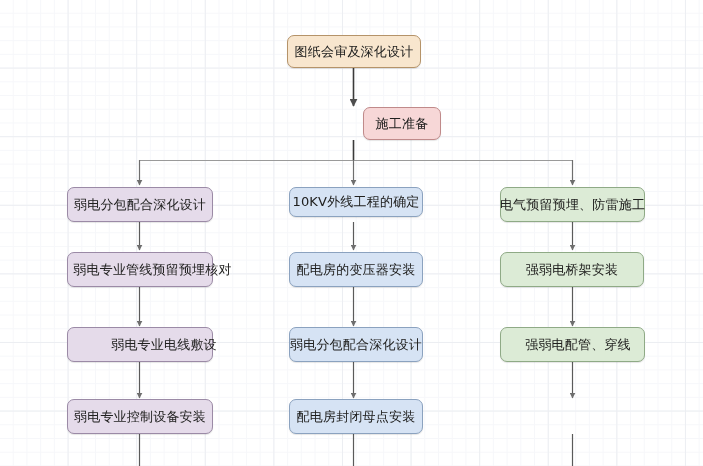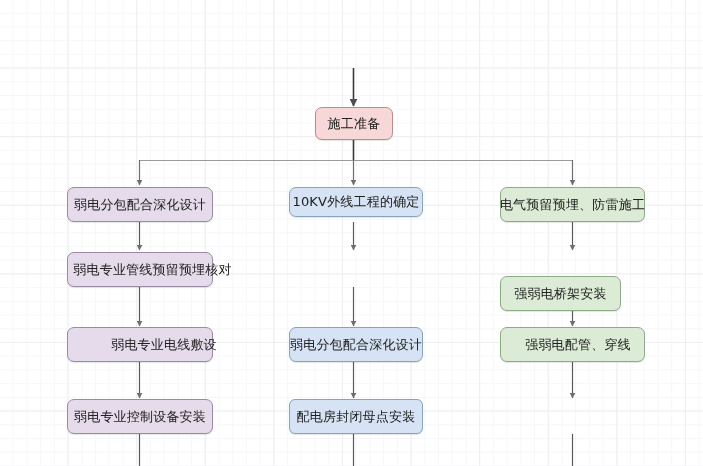--- a/index.html
+++ b/index.html
@@ -49,21 +49,21 @@
     text-align: center;
     font-size: 13px;
     line-height: 1.2;
     letter-spacing: 0.2px;
     color: #20201f;
     white-space: nowrap;
     box-shadow: 0 1px 1px rgba(0,0,0,0.10);
   }
 
   .n-tan    { background: #f8e6ce; border-color: #b59369; }
-  .n-pink   { background: #f7d7d7; border-color: #c08a8a; }
+  .n-pink   { background: #f7d7d7; border-color: #c08a8a; margin-left: 48px; }
   .n-purple { background: #e5dbea; border-color: #9b8aa6; }
   .n-blue   { background: #d6e3f4; border-color: #8ba2bf; }
   .n-green  { background: #dcebd6; border-color: #8faa86; }
 </style>
 </head>
 <body>
 
 <div id="canvas">
 
   <svg id="edges" viewBox="0 0 703 466" width="703" height="466" xmlns="http://www.w3.org/2000/svg">
@@ -95,29 +95,31 @@
     <line x1="353.5" y1="287" x2="353.5" y2="326" stroke="#5a5a5a" stroke-width="1.2" marker-end="url(#arrowlt)"></line>
     <line x1="353.5" y1="362" x2="353.5" y2="398" stroke="#5a5a5a" stroke-width="1.2" marker-end="url(#arrowlt)"></line>
     <line x1="353.5" y1="434" x2="353.5" y2="466" stroke="#5a5a5a" stroke-width="1.2"></line>
 
     <line x1="572.5" y1="222" x2="572.5" y2="250" stroke="#5a5a5a" stroke-width="1.2" marker-end="url(#arrowlt)"></line>
     <line x1="572.5" y1="287" x2="572.5" y2="326" stroke="#5a5a5a" stroke-width="1.2" marker-end="url(#arrowlt)"></line>
     <line x1="572.5" y1="362" x2="572.5" y2="398" stroke="#5a5a5a" stroke-width="1.2" marker-end="url(#arrowlt)"></line>
     <line x1="572.5" y1="434" x2="572.5" y2="466" stroke="#5a5a5a" stroke-width="1.2"></line>
   </svg>
 
+  <div class="node n-tan" style="left:287px; top:35px; width:134px; height:33px;">图纸会审及深化设计</div>
 
   <div class="node n-pink" style="left:315px; top:107px; width:78px; height:33px;">施工准备</div>
 
   <div class="node n-purple" style="left:67px; top:187px; width:146px; height:35px;text-align:right;">弱电分包配合深化设计</div>
   <div class="node n-purple" style="left:67px; top:252px; width:146px; height:35px;padding-left:25px;">弱电专业管线预留预埋核对</div>
   <div class="node n-purple" style="left:67px; top:327px; width:146px; height:35px;padding-left:48px;">弱电专业电线敷设</div>
   <div class="node n-purple" style="left:67px; top:399px; width:146px; height:35px;">弱电专业控制设备安装</div>
 
   <div class="node n-blue" style="left:289px; top:187px; width:134px; height:30px;">10KV外线工程的确定</div>
+  <div class="node n-blue" style="left:289px; top:252px; width:134px; height:35px;">配电房的变压器安装</div>
   <div class="node n-blue" style="left:289px; top:327px; width:134px; height:35px;">弱电分包配合深化设计</div>
-  <div class="node n-blue" style="left:289px; top:399px; width:134px; height:35px;border-radius:6px;">配电房封闭母点安装</div>
+  <div class="node n-blue" style="left:289px; top:399px; width:134px; height:35px;">配电房封闭母点安装</div>
 
   <div class="node n-green" style="left:500px; top:187px; width:145px; height:35px;">电气预留预埋、防雷施工</div>
-  <div class="node n-green" style="left:500px; top:252px; width:121px; height:35px;margin-top:24px;">强弱电桥架安装</div>
+  <div class="node n-green" style="left:500px; top:252px; width:144px; height:35px;">强弱电桥架安装</div>
   <div class="node n-green" style="left:500px; top:327px; width:145px; height:35px;padding-left:11px;">强弱电配管、穿线</div>
 
 </div>
 
 </body></html>

